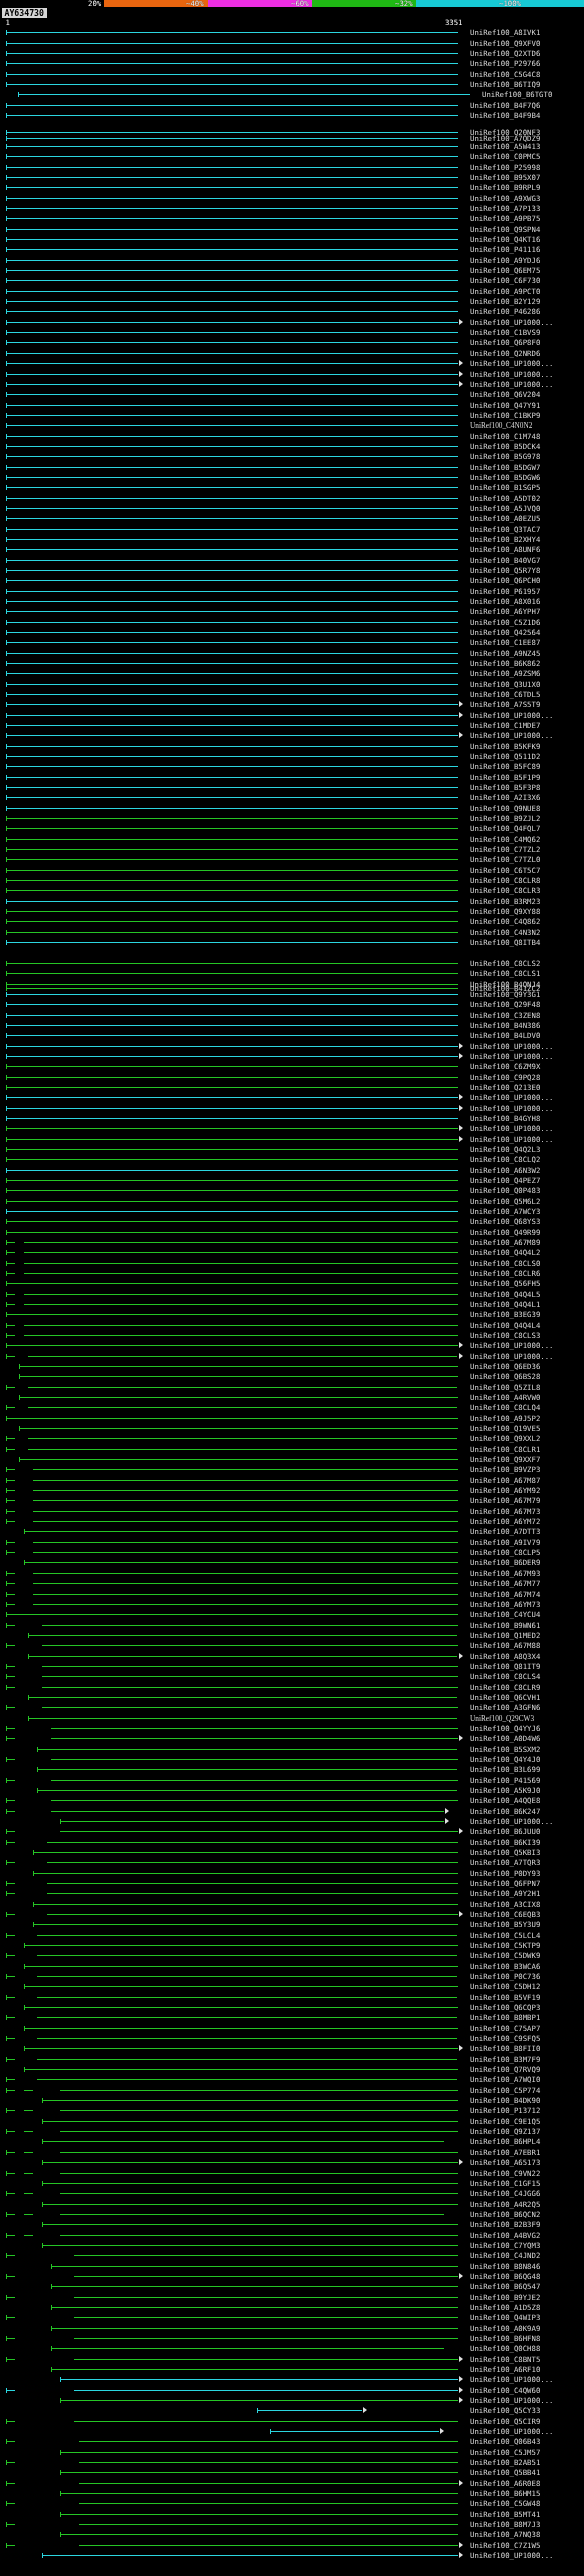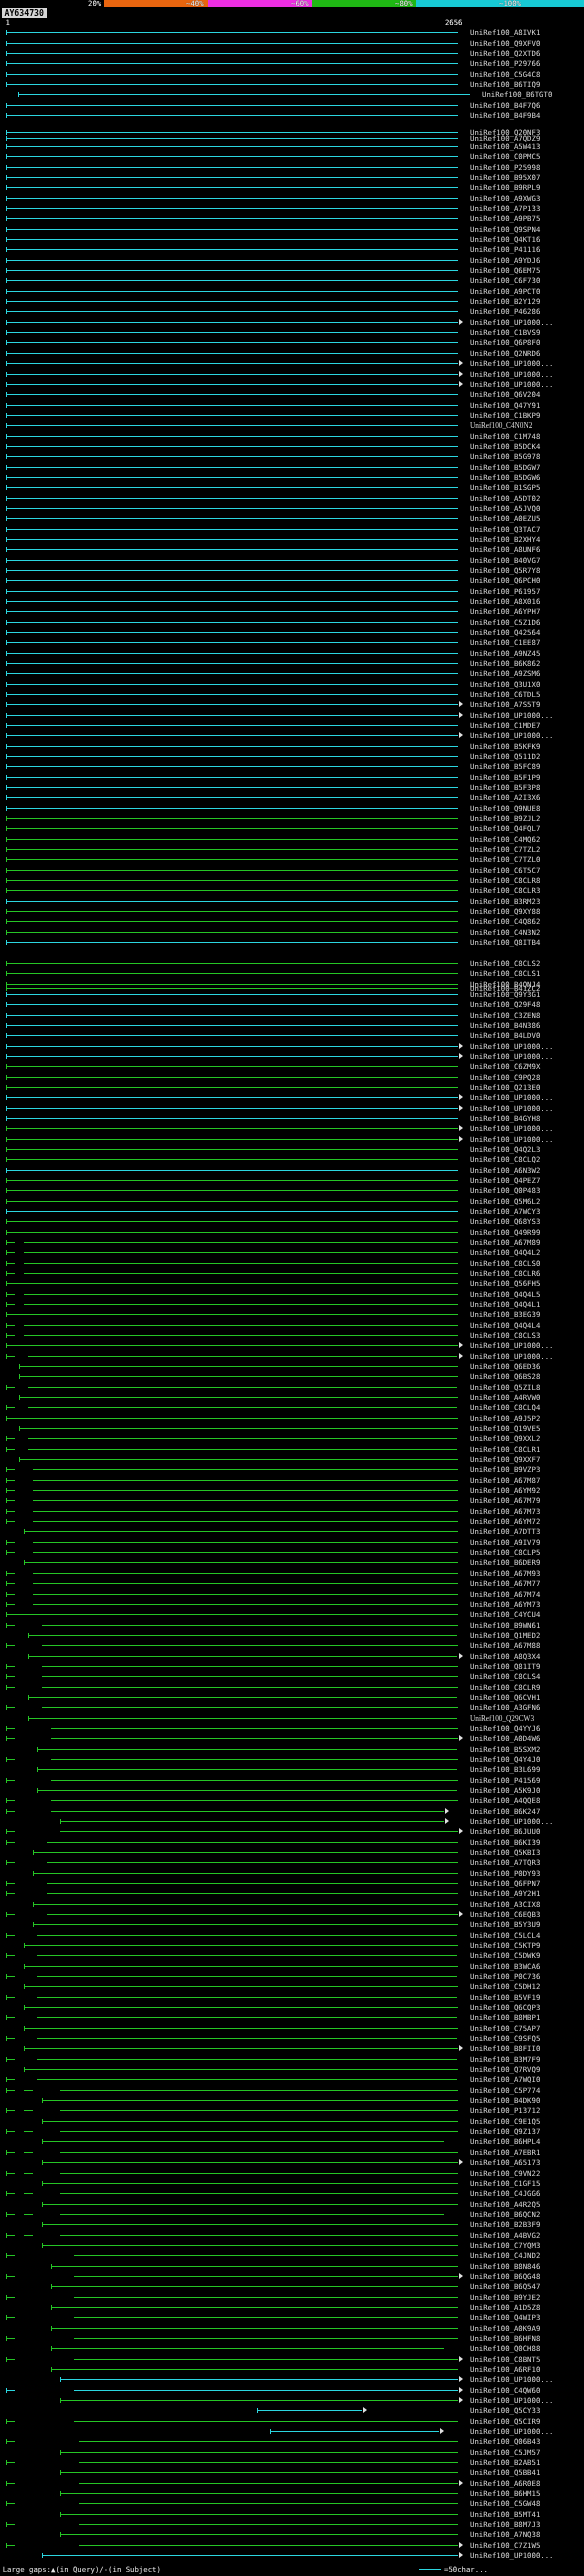--- a/index.html
+++ b/index.html
@@ -40,28 +40,28 @@
   <div id="keybar">
       <div class="keyseg" style="width: 104px; background: rgb(0, 0, 0);"></div>
       <div class="keyseg" style="width: 104px; background: rgb(232, 101, 15);"></div>
       <div class="keyseg" style="width: 104px; background: rgb(238, 46, 226);"></div>
       <div class="keyseg" style="width: 104px; background: rgb(31, 184, 20);"></div>
       <div class="keyseg" style="width: 168px; background: rgb(23, 201, 212);"></div>
     </div>
   <span class="keylabel" style="left:88px">20%</span>
   <span class="keylabel" style="left:186px">~40%</span>
   <span class="keylabel" style="left:291px">~60%</span>
-  <span class="keylabel" style="left:395px">~80%</span>
+  <span class="keylabel" style="left:395px">~32%</span>
   <span class="keylabel" style="left:499px">~100%</span>
 
   <div id="querychip">AY634730</div>
 
   <div id="ruler">
     <span class="start">1</span>
-    <span class="end">2656</span>
+    <span class="end">3351</span>
   </div>
 
   <div id="rows">
       <div class="row" style="top: 28px;">
         <div class="bar" style="left: 5.5px; width: 452px; background: rgb(43, 213, 223);"></div>
         <div class="cap" style="left: 5.5px; background: rgb(43, 213, 223);"></div>
         <div class="rowlabel">UniRef100_A8IVK1</div>
       </div>
       <div class="row" style="top: 39px;">
         <div class="bar" style="left: 5.5px; width: 452px; background: rgb(43, 213, 223);"></div>
@@ -1392,20 +1392,15 @@
         <div class="rowlabel">UniRef100_C7Z1W5</div>
       </div>
       <div class="row" style="top: 2551px;">
         <div class="bar" style="left: 42px; width: 416px; background: rgb(43, 213, 223);"></div>
         <div class="cap" style="left: 42px; background: rgb(43, 213, 223);"></div>
         <div class="arrow" style="left: 459px; border-left-color: rgb(224, 224, 224);"></div>
         <div class="rowlabel">UniRef100_UP1000...</div>
       </div>
     </div>
 
-  <div id="legend">
-    <span class="left">Large gaps:▲(in Query)/-(in Subject)</span>
-    <span class="unitline" style="background: rgb(43, 213, 223);"></span>
-    <span class="right">=50char...</span>
-  </div>
 
 </div>
 
 
 </body></html>

